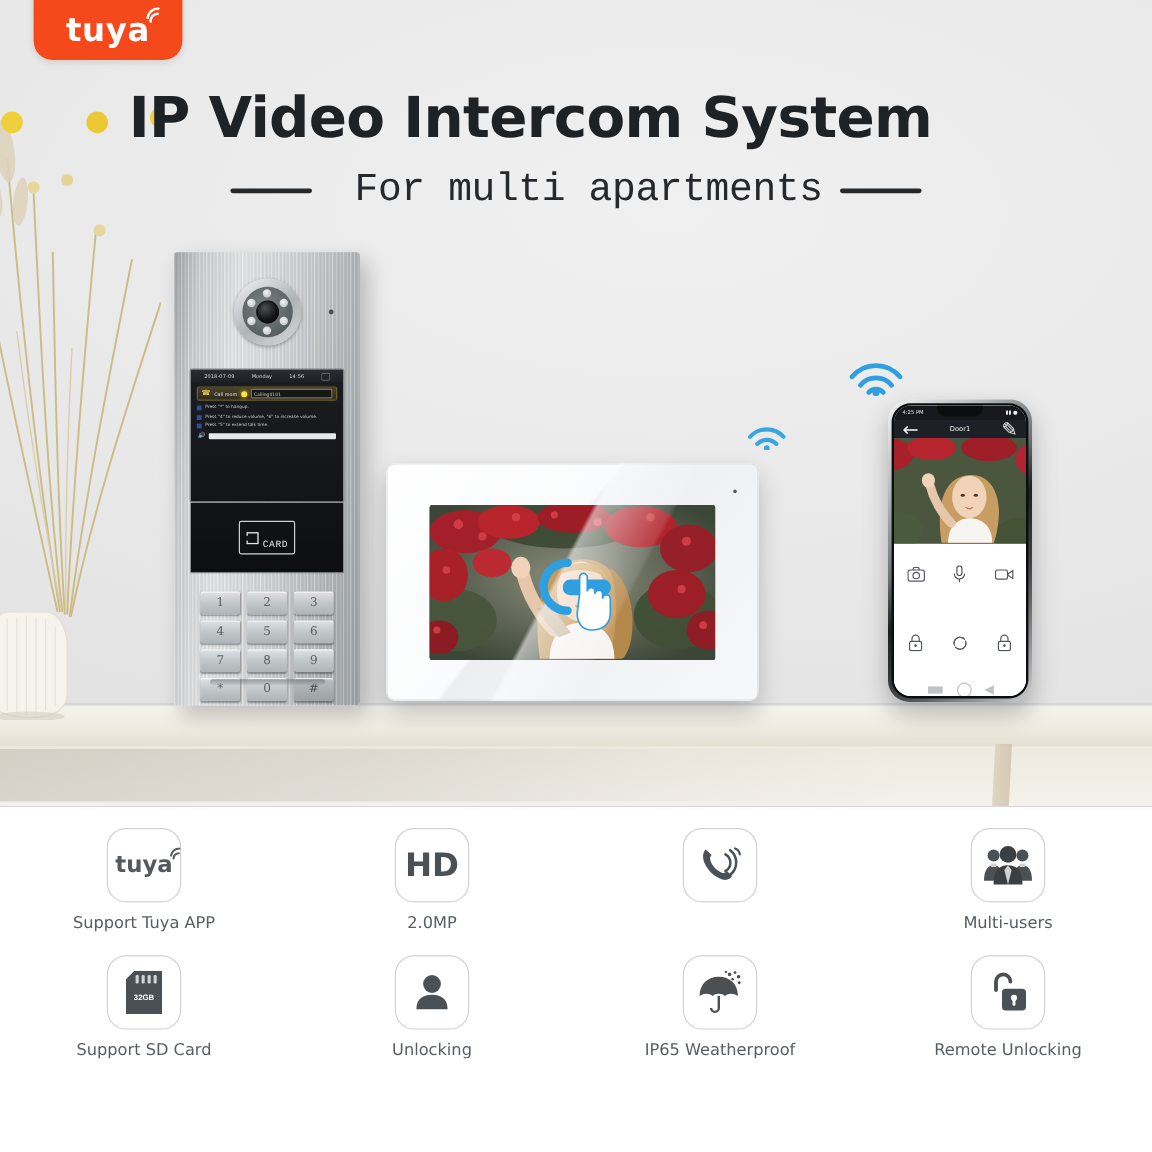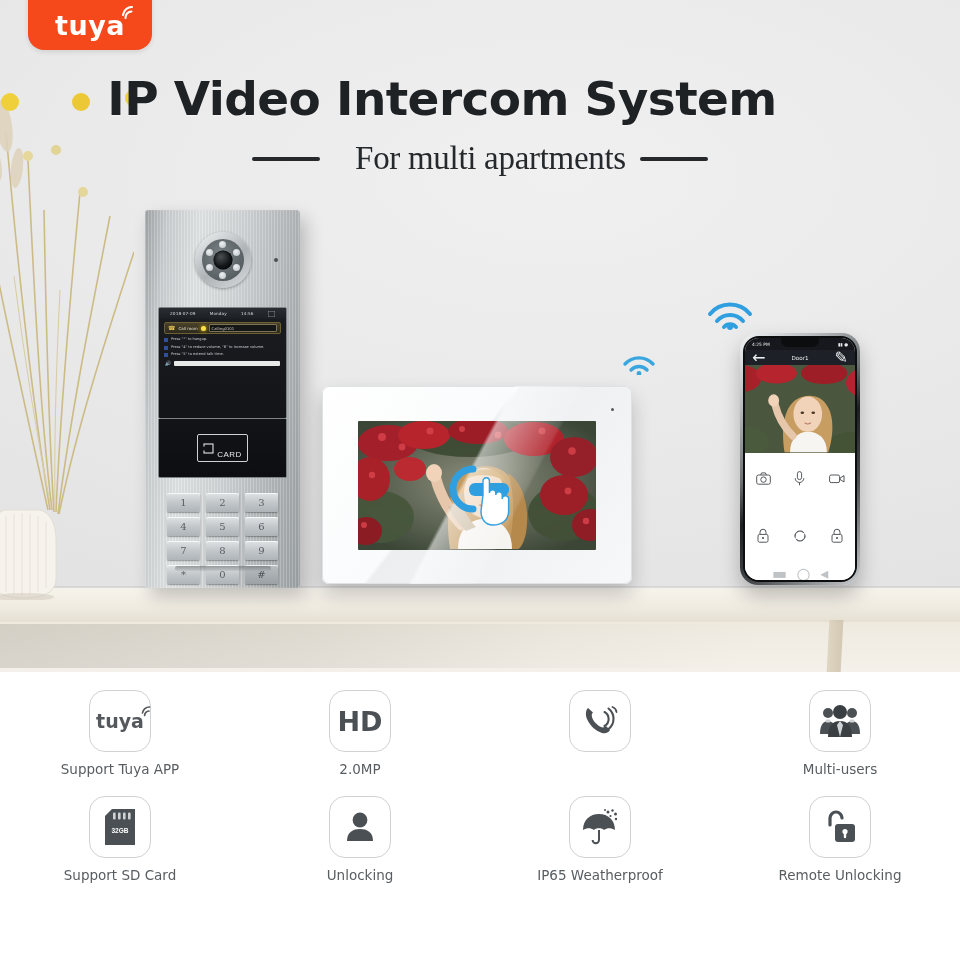--- a/index.html
+++ b/index.html
@@ -69,21 +69,21 @@
     font-size: 47px; font-weight: 700; color: #1f2225;
     letter-spacing: -0.6px; line-height: 1.05;
     text-shadow: 0 1px 1px rgba(255,255,255,.5);
   }
   .subline {
     position: absolute; left: 0; top: 140px; width: 960px;
     display: flex; align-items: center; justify-content: center; gap: 14px; z-index: 30;
   }
   .subline .rule { width: 68px; height: 4px; background: #26292c; border-radius: 2px; }
   .subline h2 {
-    font-family: Liberation Serif, serif;
+    font-family: Liberation Mono, monospace;
     font-size: 33px; font-weight: 400; color: #26292c; letter-spacing: -0.3px; margin-left: 21px;
   }
 
   
   .door-station {
     position: absolute; left: 145px; top: 210px; width: 155px; height: 378px; z-index: 20;
     background:
       repeating-linear-gradient(90deg, rgba(255,255,255,.35) 0px, rgba(255,255,255,0) 1px, rgba(0,0,0,.05) 2px, rgba(255,255,255,0) 3px),
       linear-gradient(95deg, #9fa3a5 0%, #c9cdcf 12%, #e0e3e4 30%, #cdd1d3 55%, #b4b8ba 78%, #9aa0a2 100%);
     border-radius: 3px;
@@ -146,21 +146,21 @@
   .ds-card {
     position:absolute; left:13px; top:209px; width:129px; height:59px;
     background: linear-gradient(to bottom,#121418,#0c0e11);
     border:1px solid #7e8486; border-top:none; border-radius:0 0 2px 2px;
     display:flex; align-items:center; justify-content:center;
   }
   .ds-card-badge {
     display:flex; align-items:center; gap:3px;
     border:1.2px solid #cfd3d6; border-radius:2px; padding:2.5px 5px;
   }
-  .ds-card-badge .t { color:#e4e7ea; font-size:8px; font-family:Liberation Sans, sans-serif; letter-spacing:.5px;margin-top:12px;}
+  .ds-card-badge .t { color:#e4e7ea; font-size:8px; font-family:Liberation Mono, monospace; letter-spacing:.5px;margin-top:12px;}
 
   .ds-keypad {
     position:absolute; left:22px; top:283px; width:111px;
     display:grid; grid-template-columns: repeat(3, 1fr); gap:5px 6px;
   }
   .ds-key {
     height:19px; border-radius:2px;
     background: linear-gradient(to bottom, #dfe3e5 0%, #c3c8cb 48%, #aeb4b7 100%);
     box-shadow: 0 1px 1.5px rgba(0,0,0,.35), inset 0 1px 0 rgba(255,255,255,.75);
     display:flex; align-items:center; justify-content:center;

